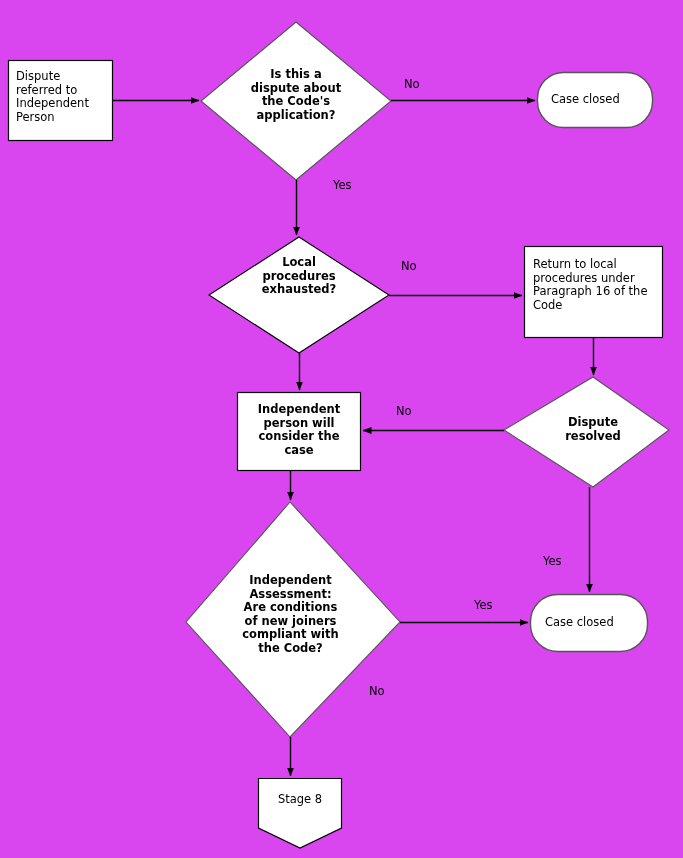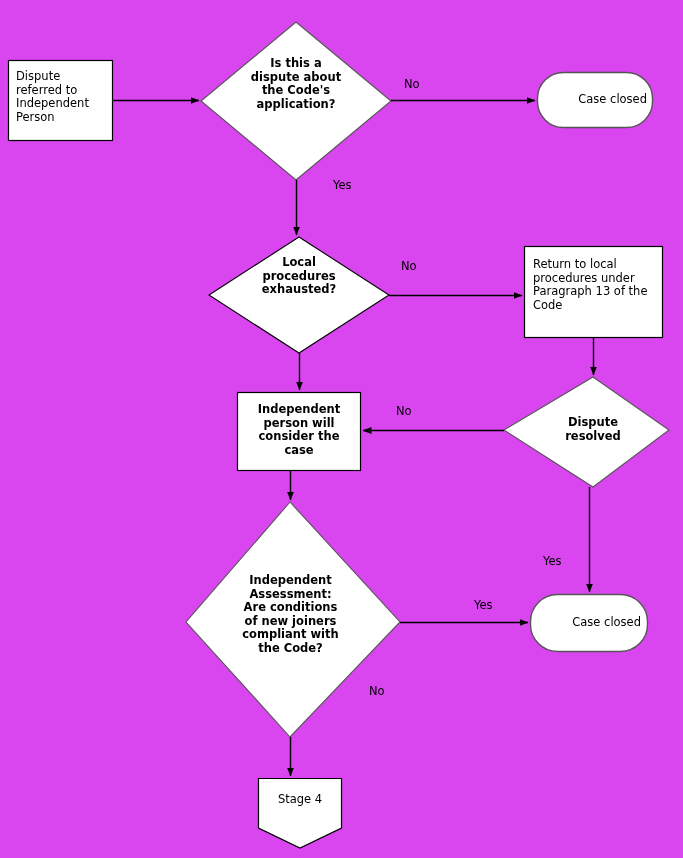--- a/index.html
+++ b/index.html
@@ -37,21 +37,21 @@
     text-align: left;
   }
   .lbl-decision {
     font-size: 11.5px;
     font-weight: bold;
     text-align: center;
   }
   .lbl-terminal {
     font-size: 11.5px;
     font-weight: normal;
-    text-align: right;
+    text-align: left;
   }
   .lbl-pentagon {
     font-size: 11.5px;
     font-weight: normal;
     text-align: center;
   }
   .edge-label {
     position: absolute;
     font-size: 11.5px;
     font-weight: normal;
@@ -113,54 +113,54 @@
     <line x1="400" y1="622.5" x2="528" y2="622.5" stroke="#000000" stroke-width="1.4" marker-end="url(#arrowhead)"></line>
 
     <line x1="290.5" y1="737" x2="290.5" y2="776" stroke="#000000" stroke-width="1.4" marker-end="url(#arrowhead)"></line>
   </svg>
 
   <div class="node-label lbl-process" style="left:16px; top:70px; width:96px;">Dispute
 referred to
 Independent
 Person</div>
 
-  <div class="node-label lbl-decision" style="left:221px; top:57px; width:150px;">Is this a
+  <div class="node-label lbl-decision" style="left:221px; top:68px; width:150px;">Is this a
 dispute about
 the Code's
 application?</div>
 
   <div class="node-label lbl-terminal" style="left:551px; top:93px; width:96px;">Case closed</div>
 
   <div class="node-label lbl-decision" style="left:234px; top:256px; width:130px;">Local
 procedures
 exhausted?</div>
 
   <div class="node-label lbl-process" style="left:533px; top:258px; width:126px;">Return to local
 procedures under
-Paragraph 13 of the
+Paragraph 16 of the
 Code</div>
 
   <div class="node-label lbl-decision" style="left:242px; top:403px; width:114px;">Independent
 person will
 consider the
 case</div>
 
   <div class="node-label lbl-decision" style="left:540px; top:416px; width:106px;">Dispute
 resolved</div>
 
   <div class="node-label lbl-decision" style="left:224px; top:574px; width:133px;">Independent
 Assessment:
 Are conditions
 of new joiners
 compliant with
 the Code?</div>
 
   <div class="node-label lbl-terminal" style="left:545px; top:616px; width:96px;">Case closed</div>
 
-  <div class="node-label lbl-pentagon" style="left:258px; top:793px; width:84px;">Stage 4</div>
+  <div class="node-label lbl-pentagon" style="left:258px; top:793px; width:84px;">Stage 8</div>
 
   <div class="edge-label" style="left:404px; top:77px;">No</div>
 
   <div class="edge-label" style="left:333px; top:178px;">Yes</div>
 
   <div class="edge-label" style="left:401px; top:259px;">No</div>
 
   <div class="edge-label" style="left:396px; top:404px;">No</div>
 
   <div class="edge-label" style="left:543px; top:554px;">Yes</div>

